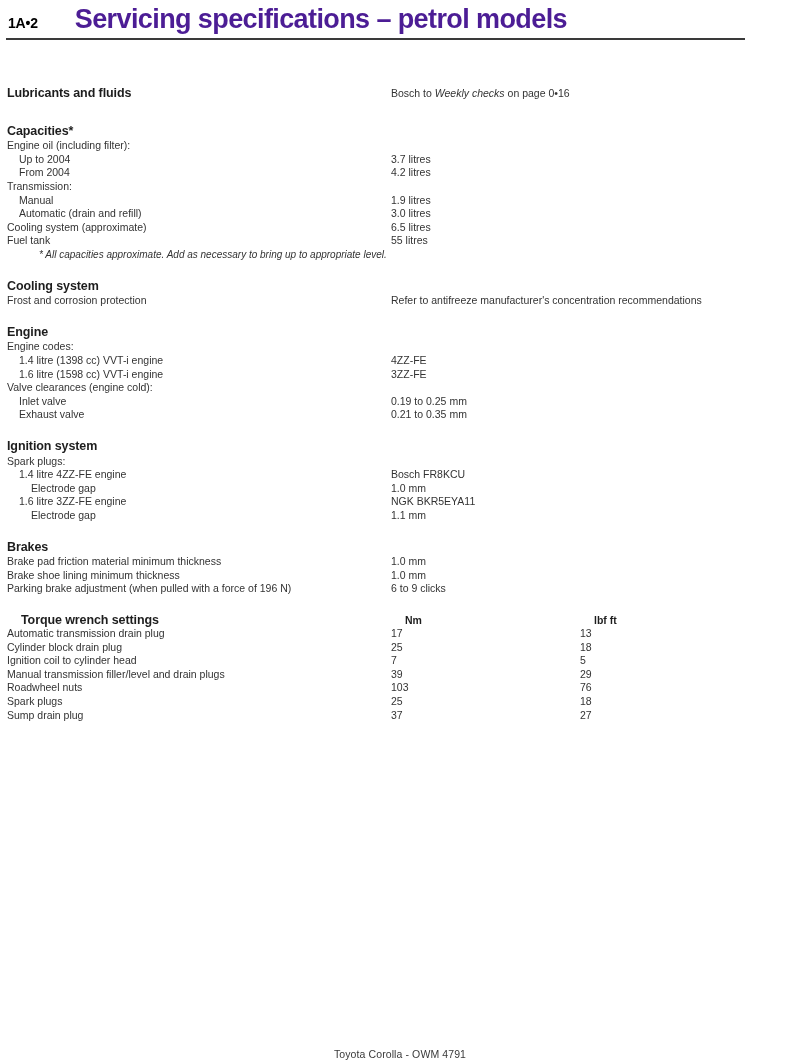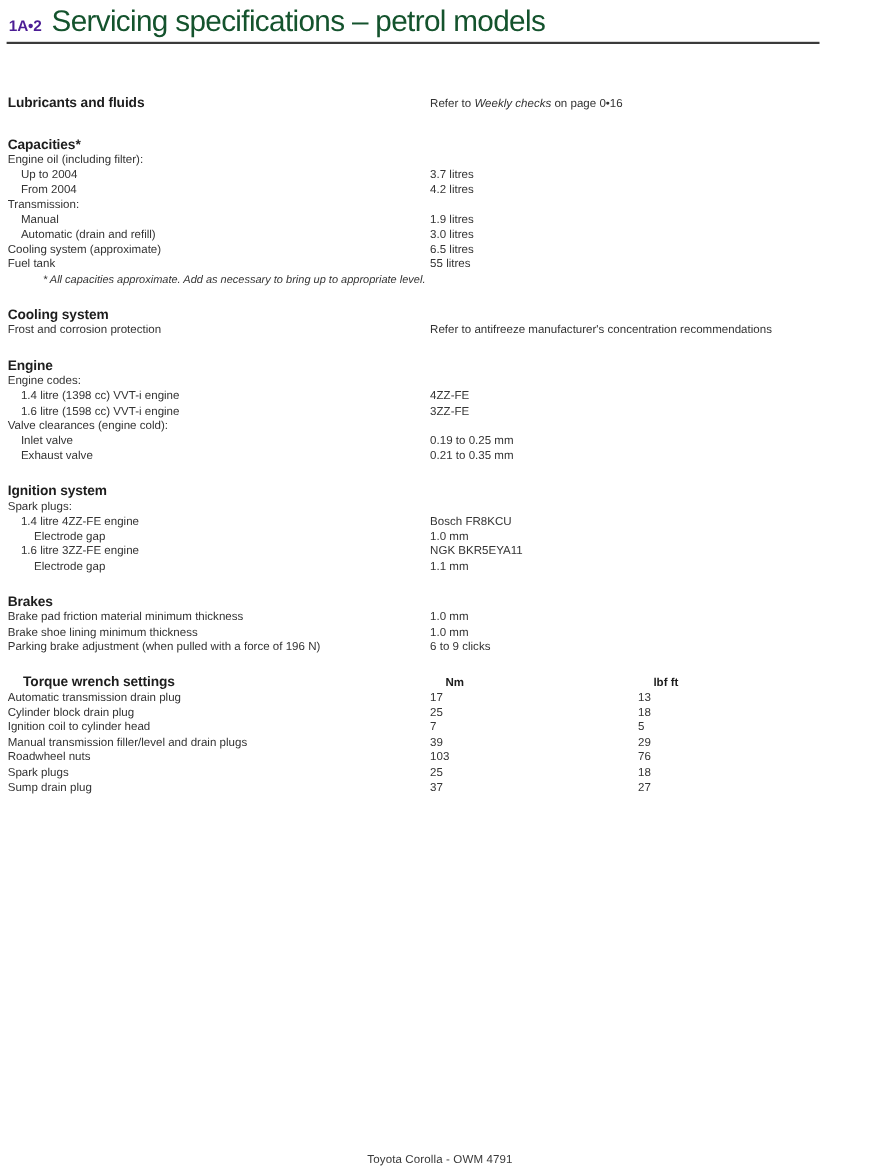--- a/index.html
+++ b/index.html
@@ -33,30 +33,31 @@
   .header-line {
     display: flex;
     align-items: baseline;
     gap: 9px;
     padding-left: 2px;
   }
   .folio {
     font-size: 14px;
     font-weight: bold;
     letter-spacing: -0.2px;
+    color: #000000;
+    white-space: nowrap;
+  }
+  .header-title {
+    font-size: 27px;
+    font-weight: 700;
+    letter-spacing: -0.6px;
     color: #4c1d95;
     white-space: nowrap;
-  }
-  .header-title {
-    font-size: 27px;
-    font-weight: 400;
-    letter-spacing: -0.6px;
-    color: #14532d;
-    white-space: nowrap;
     line-height: 1;
+    margin-left: 28px;
   }
   .header-rule {
     position: absolute;
     left: 6px;
     top: 38px;
     width: 739px;
     height: 2px;
     background: #3a3a3a;
   }
 
@@ -196,21 +197,21 @@
   <div class="header-rule"></div>
 
   <div class="content">
     <div id="sections-root">
         <div class="section">
           <div class="row">
             <div class="leadbox">
               <span class="label sec-head">Lubricants and fluids</span>
               <span class="leader"></span>
             </div>
-            <span class="val-wide"><span>Refer to </span><em class="it">Weekly checks</em><span> on page 0•16</span></span>
+            <span class="val-wide"><span>Bosch to </span><em class="it">Weekly checks</em><span> on page 0•16</span></span>
           </div>
         </div>
         <div class="gap-lg"></div>
         <div class="section">
           <div class="sec-head">Capacities*</div>
           <div class="plain">Engine oil (including filter):</div>
           <div class="row">
             <div class="leadbox">
               <span class="label indent1">Up to 2004</span>
               <span class="leader"></span>

